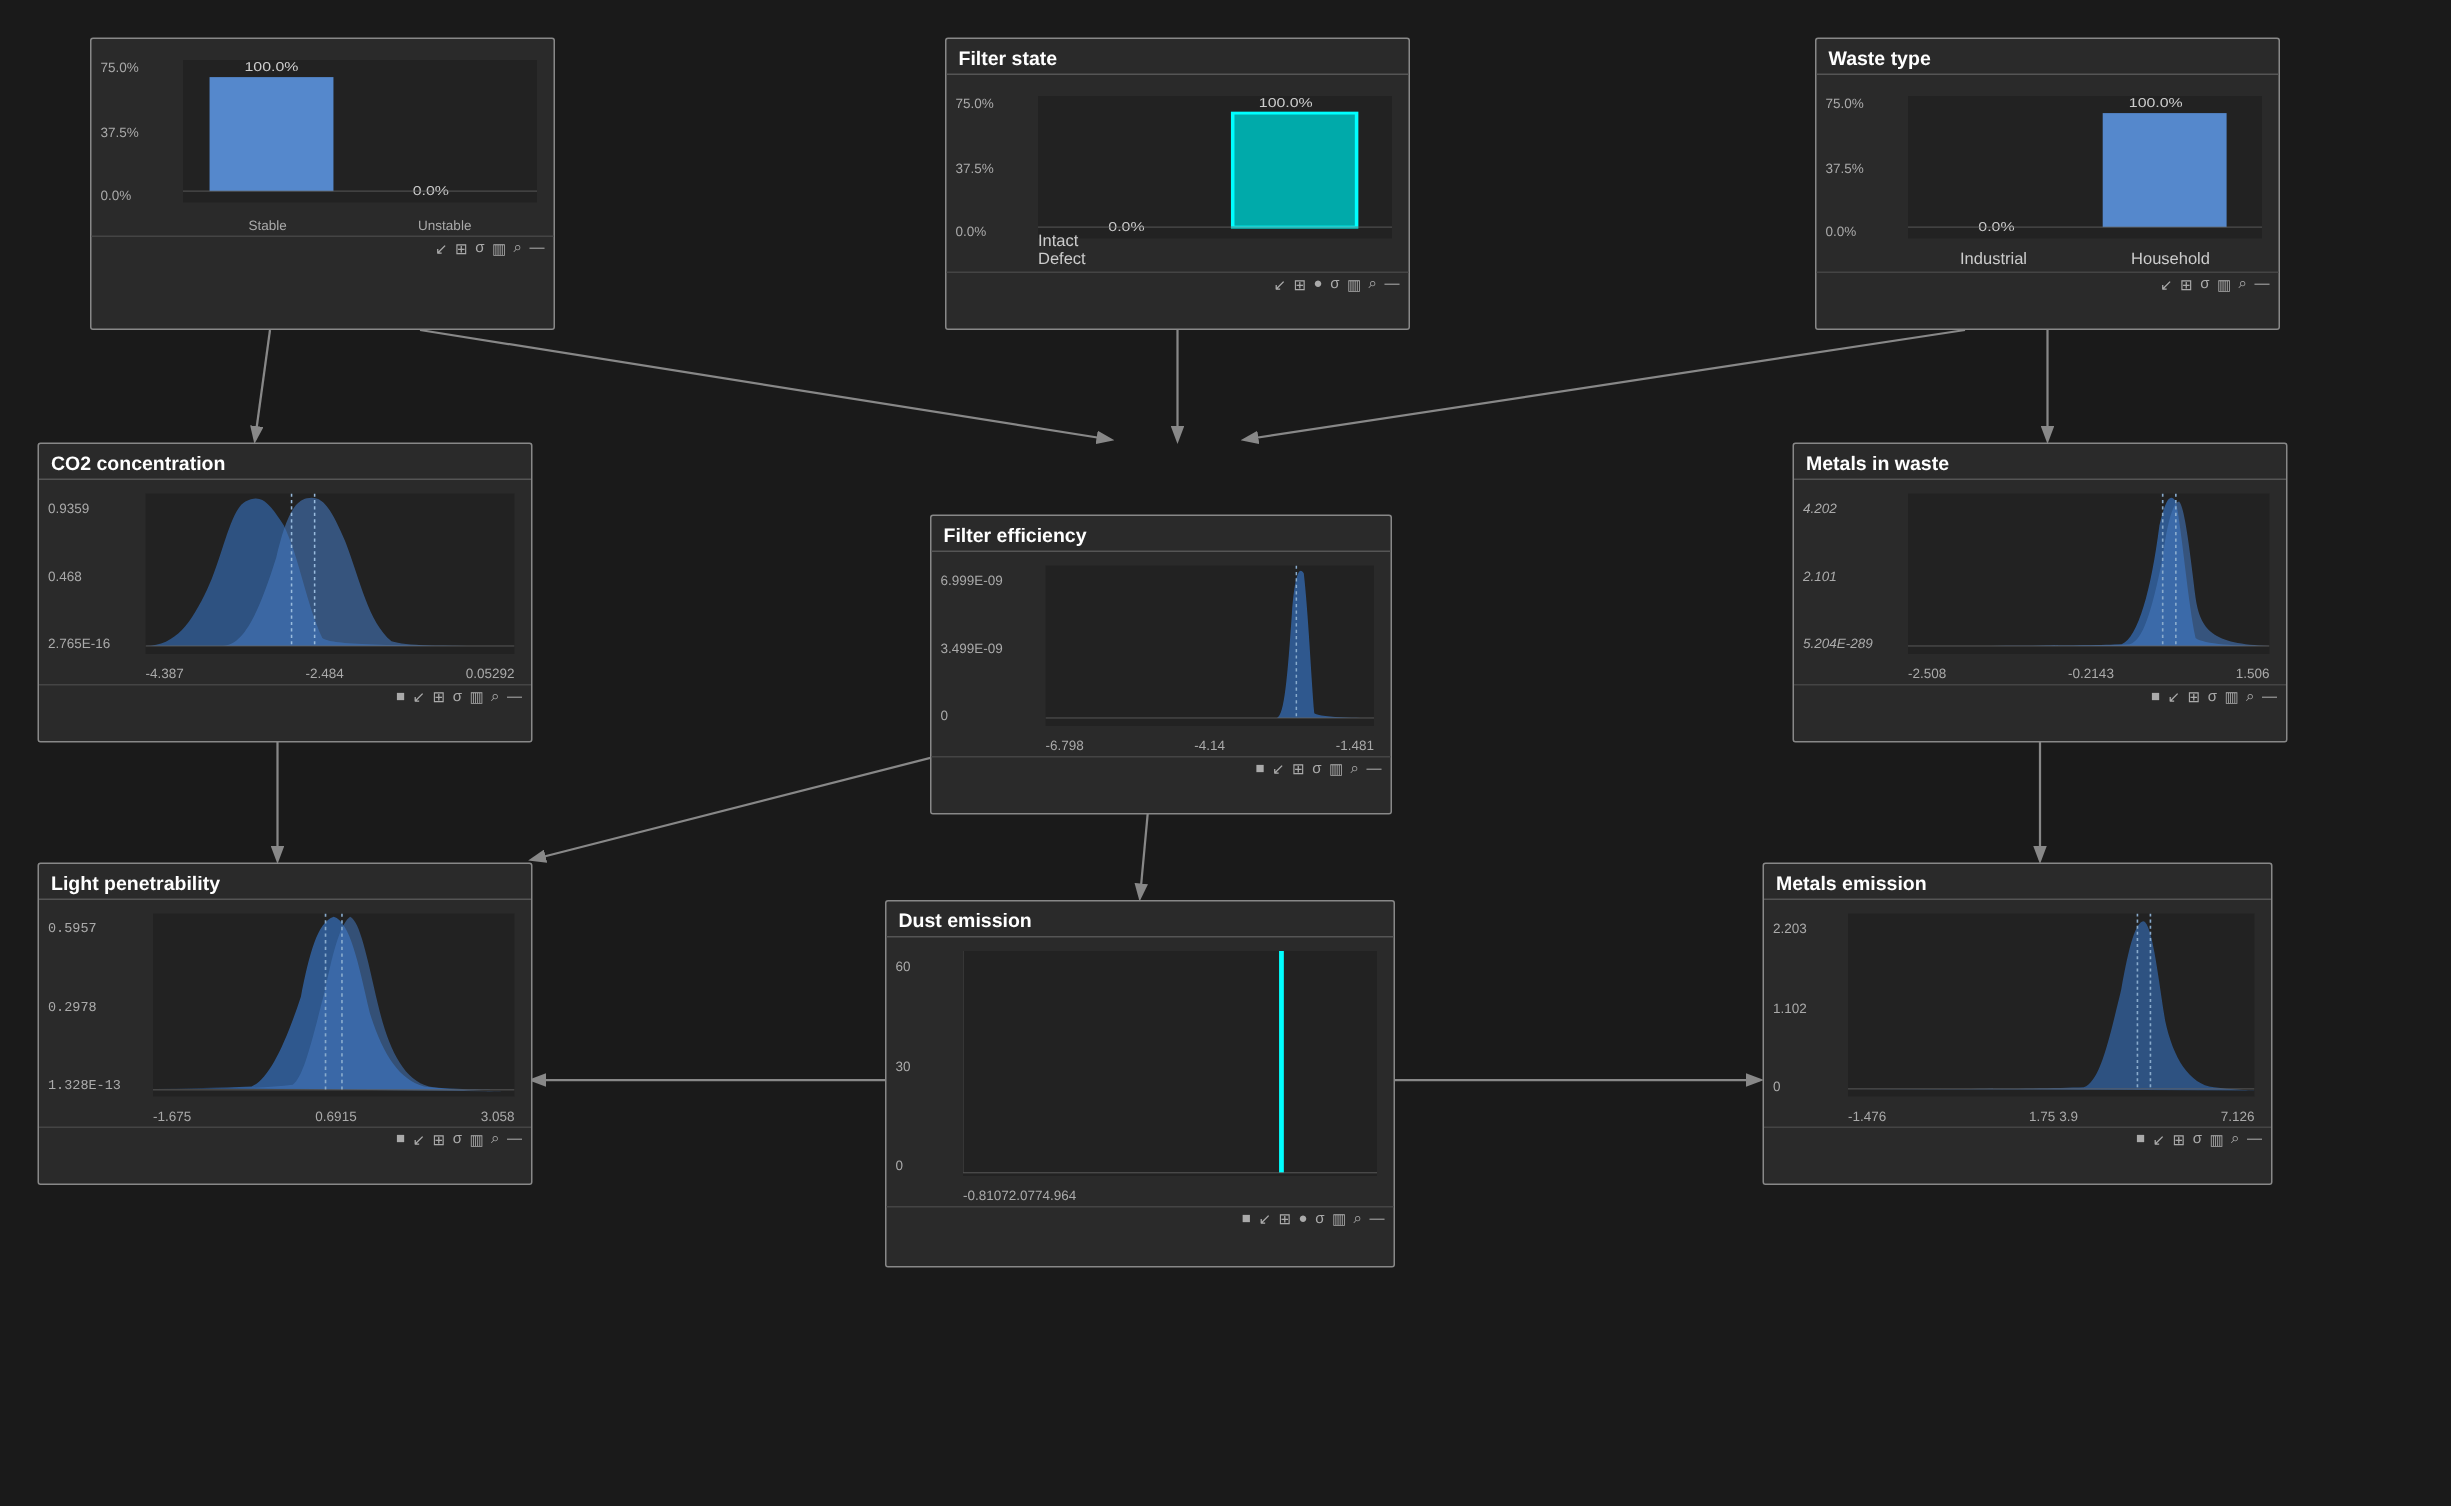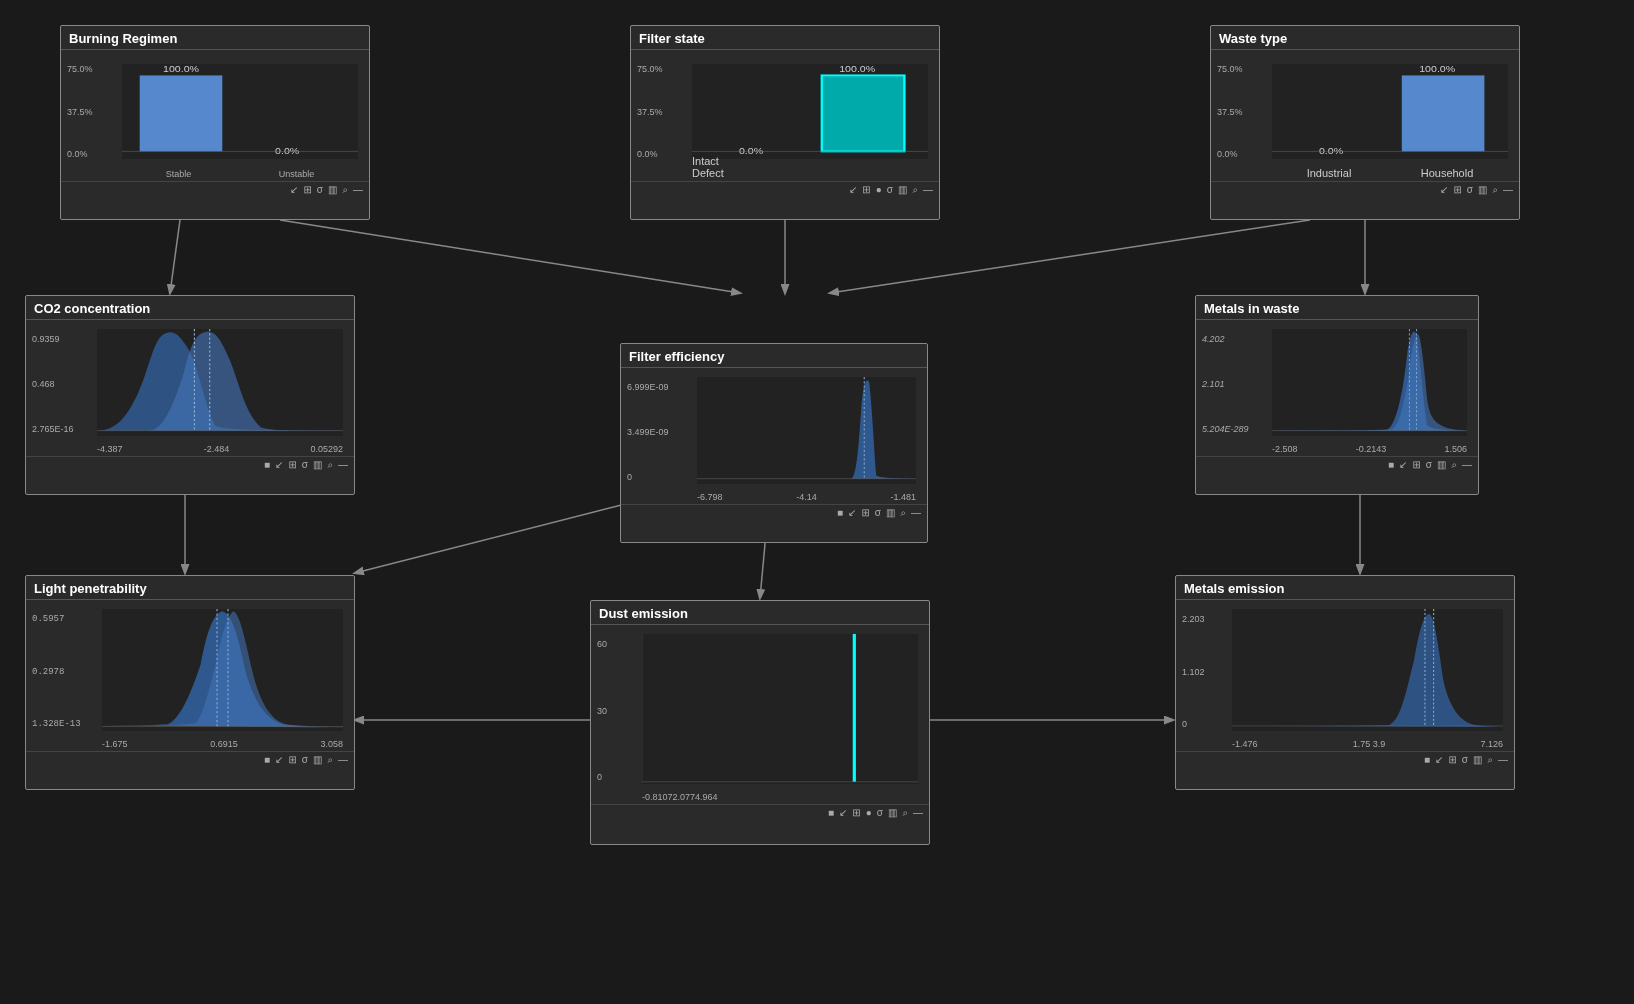--- a/index.html
+++ b/index.html
@@ -140,21 +140,20 @@
   <line x1="680" y1="490" x2="355" y2="573" marker-end="url(#arrowhead)"></line>
 
   <line x1="1360" y1="490" x2="1360" y2="573" marker-end="url(#arrowhead)"></line>
 
   <line x1="590" y1="720" x2="355" y2="720" marker-end="url(#arrowhead)"></line>
 
   <line x1="930" y1="720" x2="1173" y2="720" marker-end="url(#arrowhead)"></line>
 </svg>
 
 <div class="node-card" style="left:60px; top:25px; width:310px; height:195px;">
-  <div class="node-title">Burning Regimen</div>
   <div class="node-body">
     <div class="chart-area" style="height:125px;">
       <div class="y-labels">
         <span>75.0%</span>
         <span>37.5%</span>
         <span>0.0%</span>
       </div>
       <div class="chart-inner">
         <svg class="chart-svg" viewBox="0 0 200 100" preserveAspectRatio="none">
 
@@ -321,21 +320,21 @@
     <span>■</span>
     <span>↙</span>
     <span>⊞</span>
     <span>σ</span>
     <span>▥</span>
     <span>⌕</span>
     <span>—</span>
   </div>
 </div>
 
-<div class="node-card" style="left:1195px; top:295px; width:284px; height:200px;">
+<div class="node-card" style="left:1195px; top:295px; width:330px; height:200px;">
   <div class="node-title">Metals in waste</div>
   <div class="node-body">
     <div style="position:relative; height:130px;">
       <div class="y-labels" style="width:65px;font-style:italic;">
         <span>4.202</span>
         <span>2.101</span>
         <span>5.204E-289</span>
       </div>
       <div style="position:absolute; left:70px; right:5px; top:5px; bottom:18px; background:#222;">
         <svg width="100%" height="100%" viewBox="0 0 220 100" preserveAspectRatio="none">

